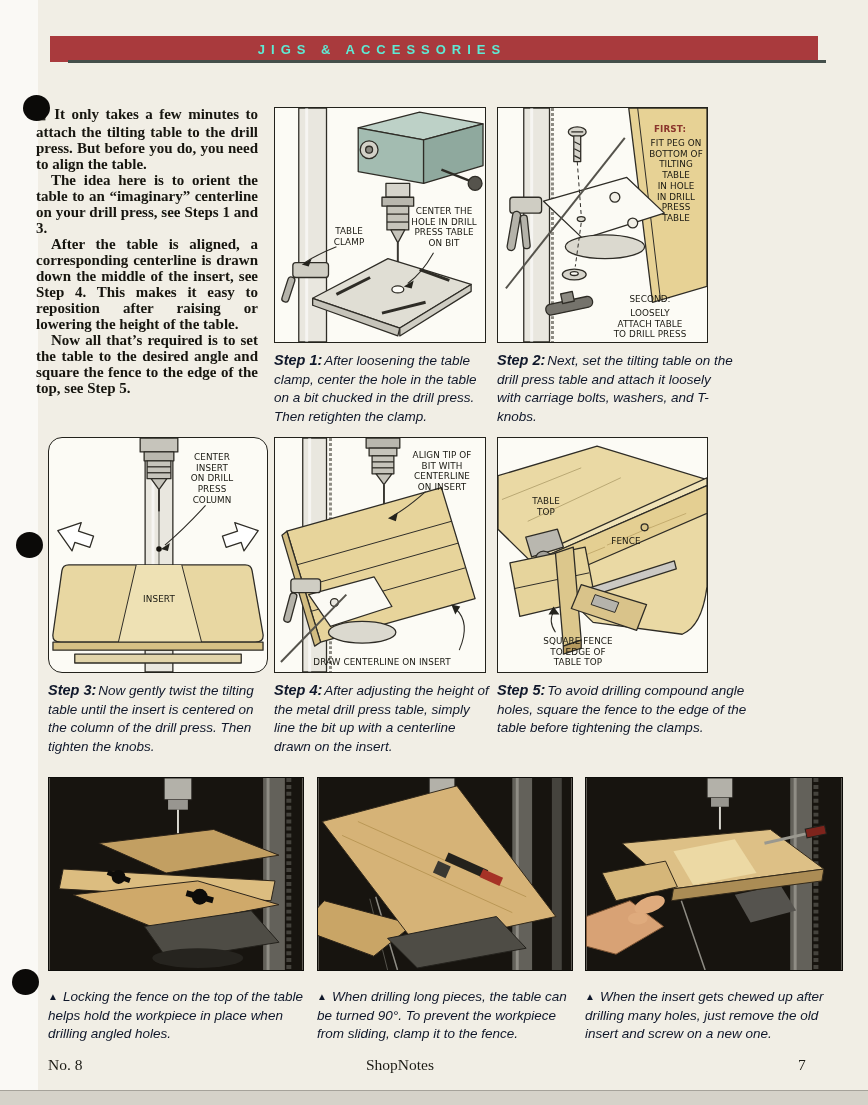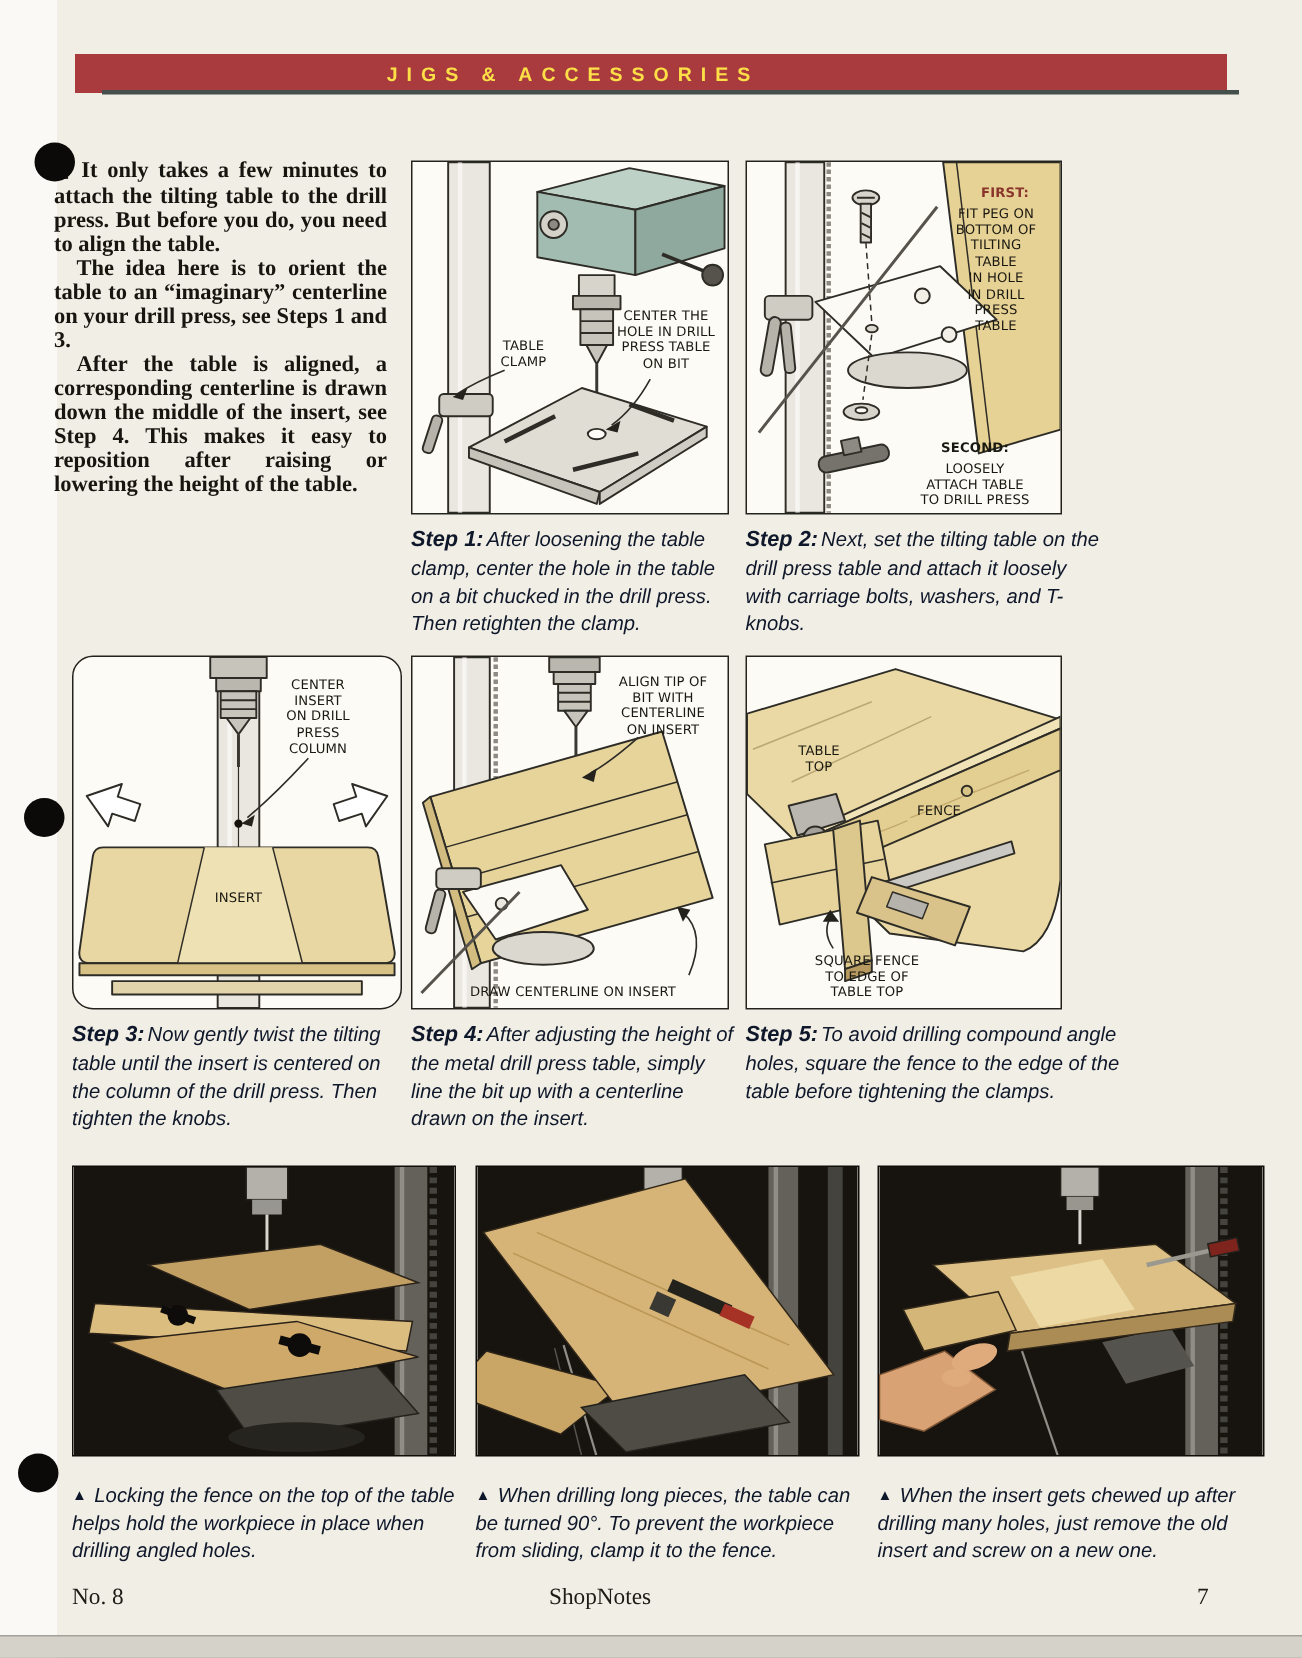--- a/index.html
+++ b/index.html
@@ -6,36 +6,36 @@
   .page{position:relative;width:868px;height:1105px;background:#f1eee5;overflow:hidden;
         font-family:"Liberation Sans",sans-serif;}
   .left-strip{position:absolute;left:0;top:0;width:38px;height:100%;background:#faf9f5;}
   .bottom-strip{position:absolute;left:0;top:1090px;width:868px;height:15px;background:#d5d2c9;border-top:1px solid #a5a29a;}
   .hole{position:absolute;width:27px;height:26px;border-radius:50%;background:#0b0a08;}
   .hole1{left:23px;top:95px;}
   .hole2{left:16px;top:532px;}
   .hole3{left:12px;top:969px;}
   .banner{position:absolute;left:50px;top:36px;width:768px;height:26px;background:#a93a3d;
           display:flex;align-items:center;justify-content:center;}
-  .banner span{color:#fde047;font-weight:bold;font-size:13px;letter-spacing:6px;transform:translateX(-52px);white-space:nowrap;}
+  .banner span{color:#5eead4;font-weight:bold;font-size:13px;letter-spacing:6px;transform:translateX(-52px);white-space:nowrap;}
   .title-row{position:absolute;left:56px;top:60px;width:772px;display:flex;align-items:flex-end;}
   .title-row h1{margin:0;font-style:italic;font-weight:bold;font-size:31px;color:#2c5a57;
                 letter-spacing:.5px;font-family:"Liberation Sans",sans-serif;white-space:nowrap;}
   .title-rule{flex:1;height:0;border-bottom:3px solid #454f4b;margin:0 2px 6px 12px;}
   .intro{position:absolute;left:36px;top:106px;width:222px;font-family:"Liberation Serif",serif;
          font-size:15px;line-height:16px;text-align:justify;color:#16150f;font-weight:bold;}
   .intro p{margin:0;}
   .intro p + p{text-indent:15px;}
   .bullet{font-size:11px;margin-right:5px;color:#2f2e28;font-family:"DejaVu Sans",sans-serif;}
   .panel{position:absolute;margin:0;background:#fcfbf5;border:1.8px solid #23221c;box-sizing:border-box;}
   .panel svg{position:absolute;left:0;top:0;width:100%;height:100%;}
   .ann{position:absolute;font-family:"DejaVu Sans",sans-serif;font-size:8.8px;line-height:1.22;
        text-align:center;white-space:pre-line;color:#191811;letter-spacing:.1px;}
   .ann.red{color:#8a352c;font-weight:bold;}
-  .ann.bold{font-weight:bold;}
+  .ann.bold{font-weight:normal;}
   .scap,.pcap{position:absolute;margin:0;font-style:italic;font-size:13.5px;line-height:1.38;color:#0f172a;}
   .scap b{font-size:14.5px;margin-right:2px;}
   .tri{font-style:normal;font-size:10px;margin-right:5px;position:relative;top:-1px;}
   .photo{position:absolute;margin:0;border:1px solid #0e0d0a;box-sizing:border-box;overflow:hidden;}
   .photo svg{display:block;width:100%;height:100%;}
   .footer-item{position:absolute;font-family:"Liberation Serif",serif;font-size:15.5px;color:#1c1b15;}
 </style>
 </head>
 <body>
 
@@ -47,20 +47,21 @@
   </header>
 
   <div class="title-row">
     <div class="title-rule"></div>
   </div>
 
   <section class="intro">
     <p><span class="bullet">■</span><span>It only takes a few minutes to attach the tilting table to the drill press. But before you do, you need to align the table.</span></p>
     <p>The idea here is to orient the table to an “imaginary” centerline on your drill press, see Steps 1 and 3.</p>
     <p>After the table is aligned, a corresponding centerline is drawn down the middle of the insert, see Step 4. This makes it easy to reposition after raising or lowering the height of the table.</p>
+    <p>Now all that’s required is to set the table to the desired angle and square the fence to the edge of the top, see Step 5.</p>
   </section>
 
   <figure class="panel" style="left:274px;top:107px;width:212px;height:236px;">
     <svg viewBox="0 0 212 236">
       <g stroke="#2e2c26" stroke-width="1.3" stroke-linejoin="round" fill="none">
         <rect x="24" y="0" width="28" height="236" fill="#e9e7df"></rect>
         <line x1="32" y1="0" x2="32" y2="236" stroke="#ffffff" stroke-width="3" opacity="0.6"></line>
         <g>
           <polygon points="84,20 146,4 210,16 150,32" fill="#bdd1c7"></polygon>
           <polygon points="84,20 150,32 150,76 84,64" fill="#a3bcb1"></polygon>
@@ -139,21 +140,21 @@
         </g>
         <line x1="8" y1="182" x2="128" y2="30" stroke="#55534c" stroke-width="2"></line>
         <g>
           <rect x="12" y="90" width="32" height="16" rx="3" fill="#cfcdc3"></rect>
           <rect x="12" y="104" width="8" height="40" rx="4" transform="rotate(10 16 124)" fill="#b5b3aa"></rect>
           <rect x="24" y="108" width="7" height="34" rx="3" transform="rotate(-6 27 125)" fill="#b5b3aa"></rect>
         </g>
       </g>
     </svg>
     <div class="ann red" style="left:138px;top:16px;width:68px;">FIRST:</div>
-    <div class="ann" style="left:128px;top:30px;width:76px;text-align:center;">FIT PEG ON
+    <div class="ann" style="left:140px;top:30px;width:76px;text-align:center;">FIT PEG ON
 BOTTOM OF
 TILTING
 TABLE
 IN HOLE
 IN DRILL
 PRESS
 TABLE</div>
     <div class="ann bold" style="left:104px;top:186px;width:96px;">SECOND:</div>
     <div class="ann" style="left:96px;top:200px;width:112px;">LOOSELY
 ATTACH TABLE

